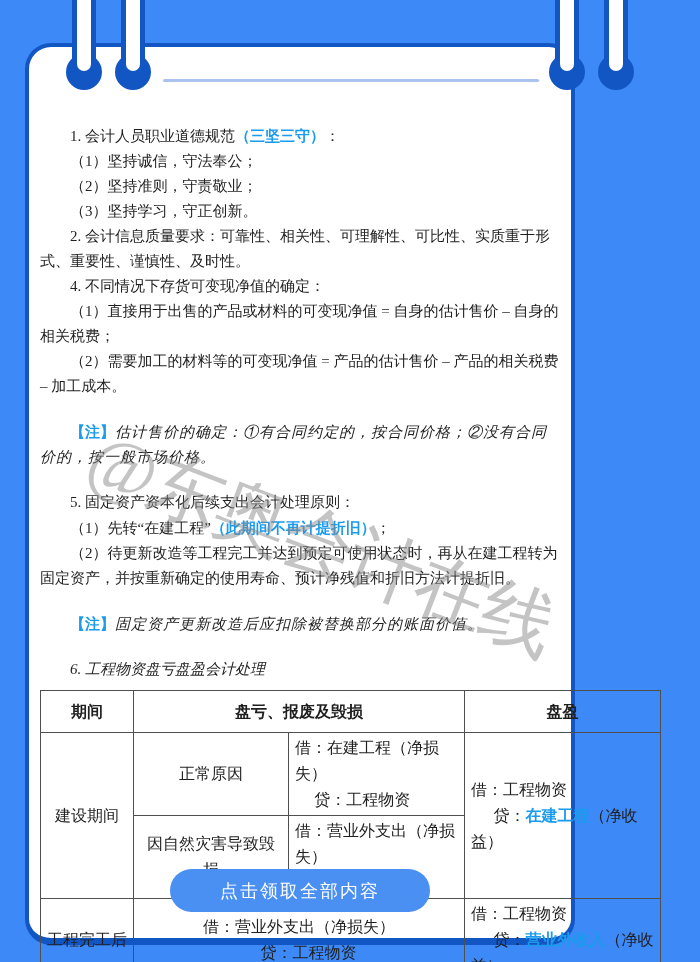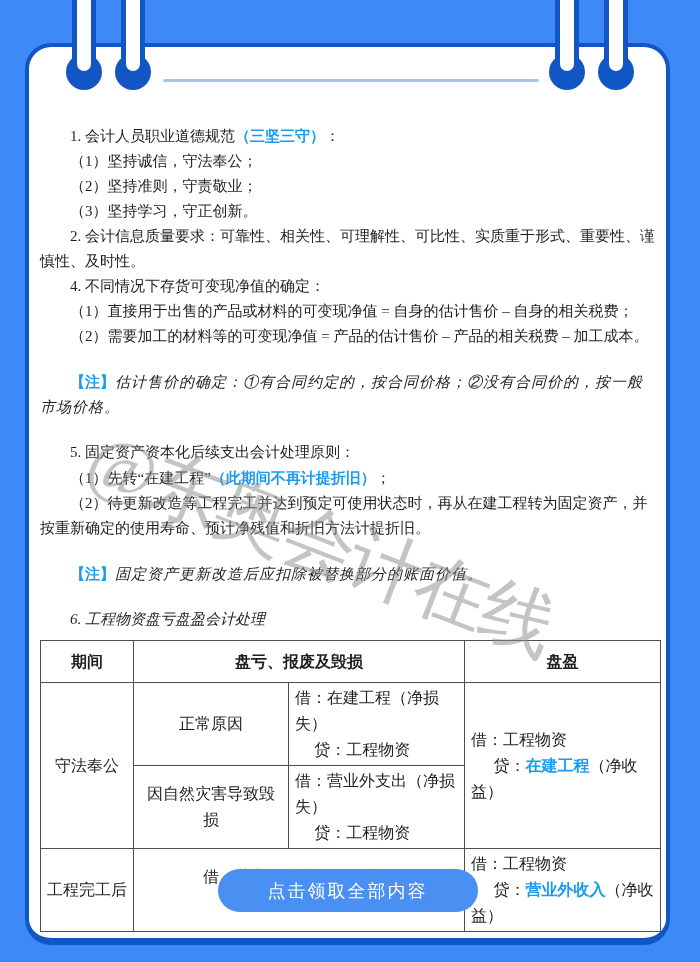--- a/index.html
+++ b/index.html
@@ -5,21 +5,21 @@
   * { margin:0; padding:0; box-sizing:border-box; }
   html,body { width:700px; }
   .page {
     position:relative; width:700px; height:962px;
     background:#3d89f8; overflow:hidden;
     font-family:"Liberation Serif","DejaVu Serif",serif;
     color:#1f1f1f;
   }
   
   .card {
-    position:absolute; left:25px; top:43px; width:645px; height:902px;
+    position:absolute; left:25px; top:43px; width:550px; height:902px;
     background:#ffffff;
     border:4px solid #1256c4; border-bottom-width:7px;
     border-radius:26px;
   }
   
   .ring { position:absolute; top:0; width:36px; height:90px; z-index:20; }
   .ring .ball {
     position:absolute; left:0; top:54px; width:36px; height:36px;
     background:#1256c4; border-radius:50%;
   }
@@ -135,21 +135,21 @@
             <col style="width:176px">
             <col style="width:196px">
           </colgroup>
         <tbody>
             <tr>
           <th>期间</th>
           <th colspan="2">盘亏、报废及毁损</th>
           <th>盘盈</th>
         </tr>
         <tr class="r-a">
-          <td class="c-period" rowspan="2">守法奉公</td>
+          <td class="c-period" rowspan="2">建设期间</td>
           <td class="c-cause">正常原因</td>
           <td class="c-entry">
                 <div class="cell-line"><span>借：在建工程（净损失）</span></div>
                 <div class="cell-line"><span>贷：工程物资</span></div>
               </td>
           <td class="c-surplus" rowspan="2">
                 <div class="cell-line"><span>借：工程物资</span></div>
                 <div class="cell-line"><span>贷：</span><span class="accent">在建工程</span><span>（净收益）</span></div>
               </td>
         </tr>

